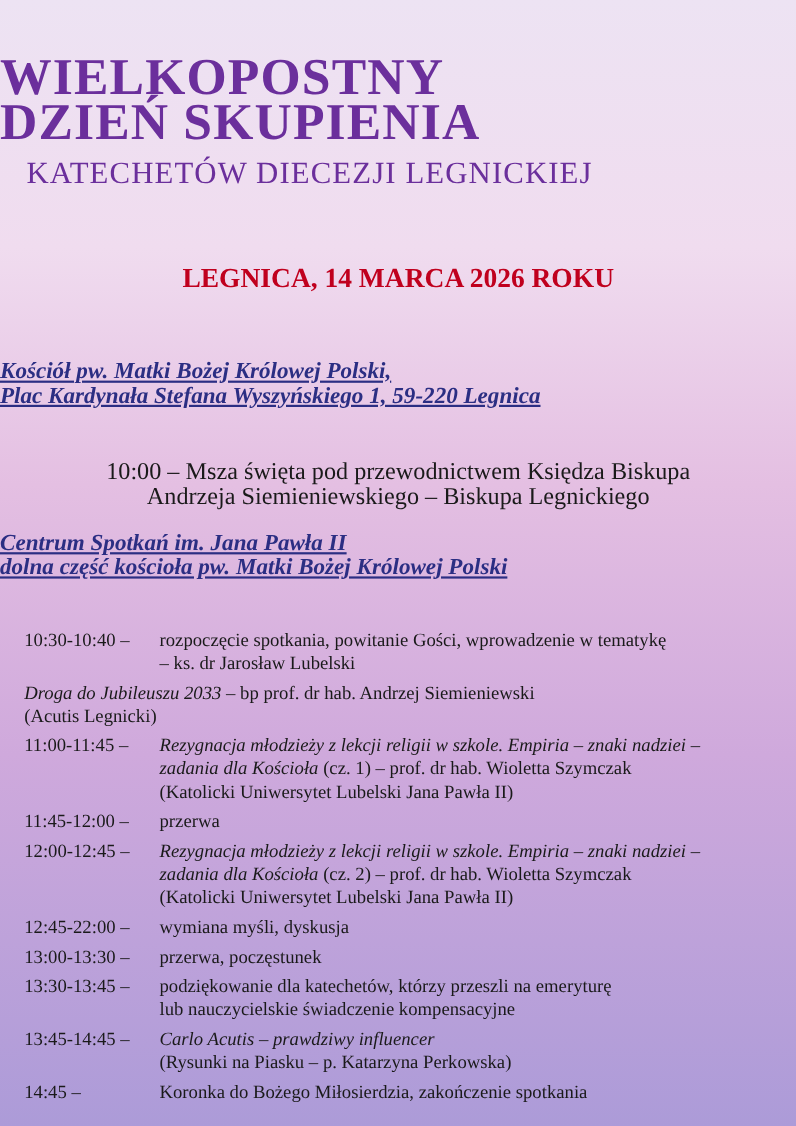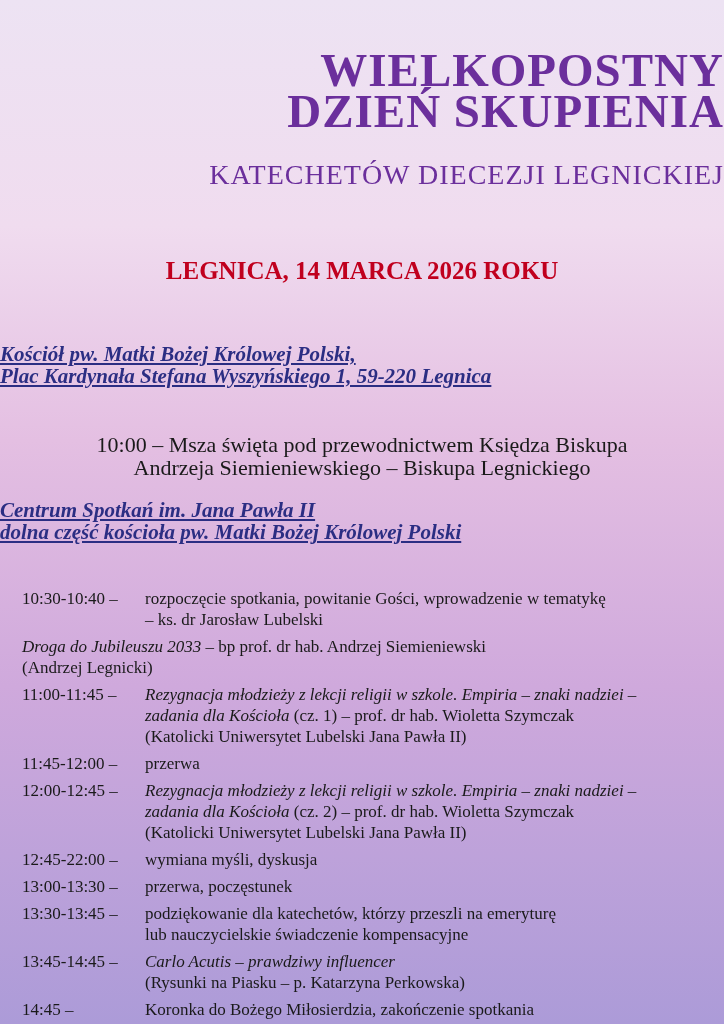--- a/index.html
+++ b/index.html
@@ -21,33 +21,34 @@
       var(--bg-top) 0%,
       var(--bg-upper) 22%,
       var(--bg-mid) 43%,
       var(--bg-lower) 67%,
       var(--bg-bottom) 100%);
     color:var(--text-black);
     overflow:hidden;
   }
   .poster{width:724px;height:1024px;padding-top:50px;}
 
-  .title-block{text-align:right;color:var(--title-purple);}
+  .title-block{text-align:left;color:var(--title-purple);}
   .title-line{
     font-size:47px;
     font-weight:bold;
     letter-spacing:1px;
     line-height:0.88;
   }
   .subtitle{
-    margin-top:26px;
+    margin-top:9px;
     font-size:28px;
     font-weight:normal;
     letter-spacing:1px;
     color:var(--title-purple);
+    padding-left:24px;
   }
 
   .date-line{
     margin-top:66px;
     text-align:center;
     font-size:25px;
     font-weight:bold;
     color:var(--date-red);
   }
 
@@ -114,21 +115,21 @@
       <div class="sched-row">
         <div class="sched-time">10:30-10:40 –</div>
         <div class="sched-desc">
           <div class="sched-line"><span>rozpoczęcie spotkania, powitanie Gości, wprowadzenie w tematykę</span></div>
           <div class="sched-line"><span>– ks. dr Jarosław Lubelski</span></div>
         </div>
       </div>
       <div class="sched-row">
         <div class="sched-desc">
           <div class="sched-line"><span class="it">Droga do Jubileuszu 2033</span><span> – bp prof. dr hab. Andrzej Siemieniewski</span></div>
-          <div class="sched-line"><span>(Andrzej Legnicki)</span></div>
+          <div class="sched-line"><span>(Acutis Legnicki)</span></div>
         </div>
       </div>
       <div class="sched-row">
         <div class="sched-time">11:00-11:45 –</div>
         <div class="sched-desc">
           <div class="sched-line"><span class="it">Rezygnacja młodzieży z lekcji religii w szkole. Empiria – znaki nadziei –</span></div>
           <div class="sched-line"><span class="it">zadania dla Kościoła</span><span> (cz. 1) – prof. dr hab. Wioletta Szymczak</span></div>
           <div class="sched-line"><span>(Katolicki Uniwersytet Lubelski Jana Pawła II)</span></div>
         </div>
       </div>

